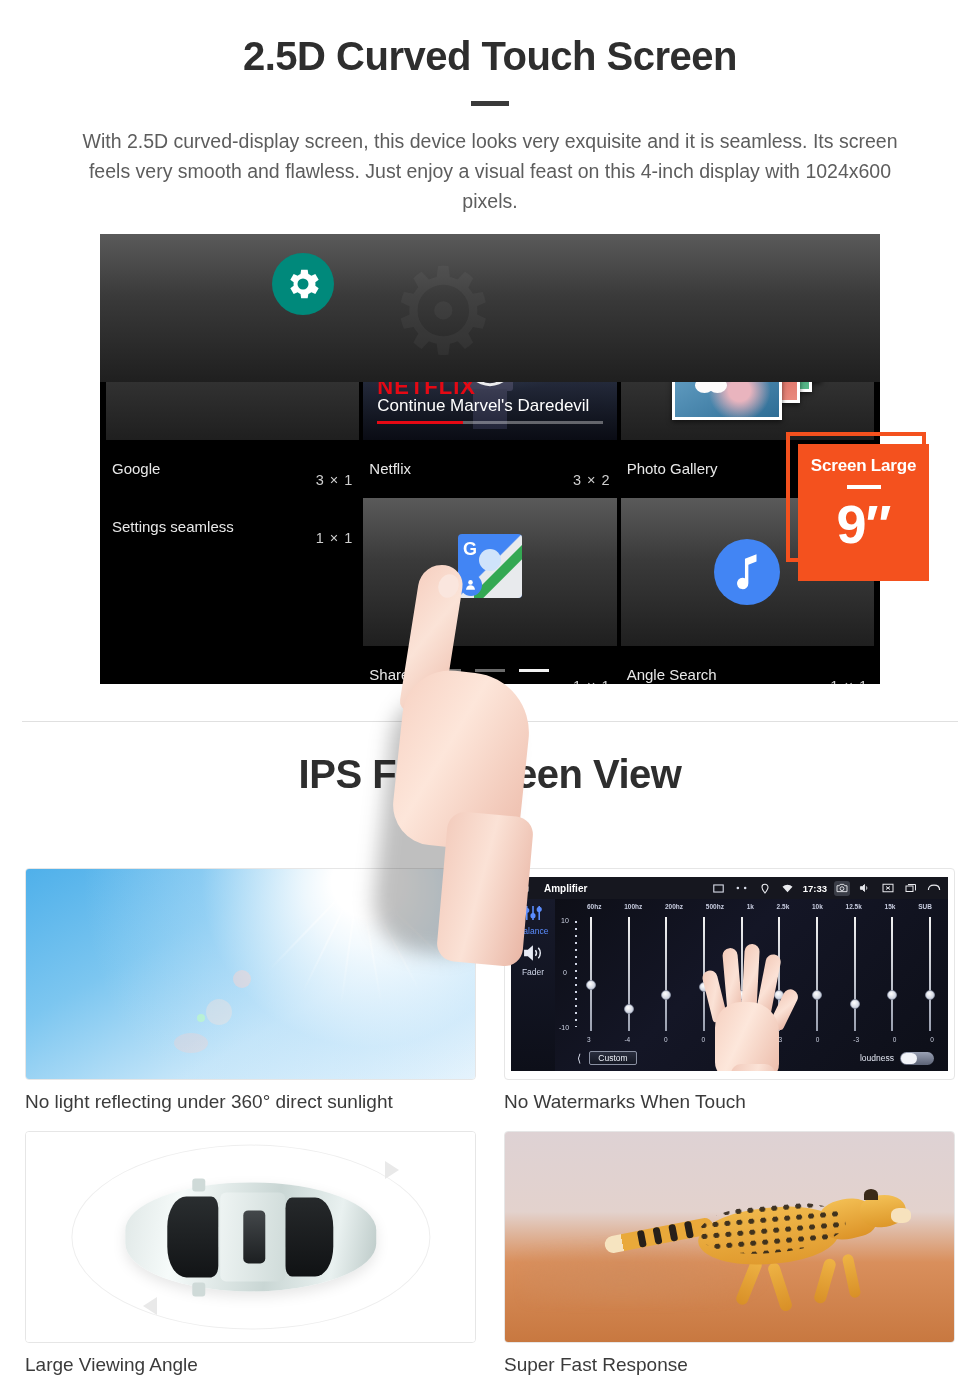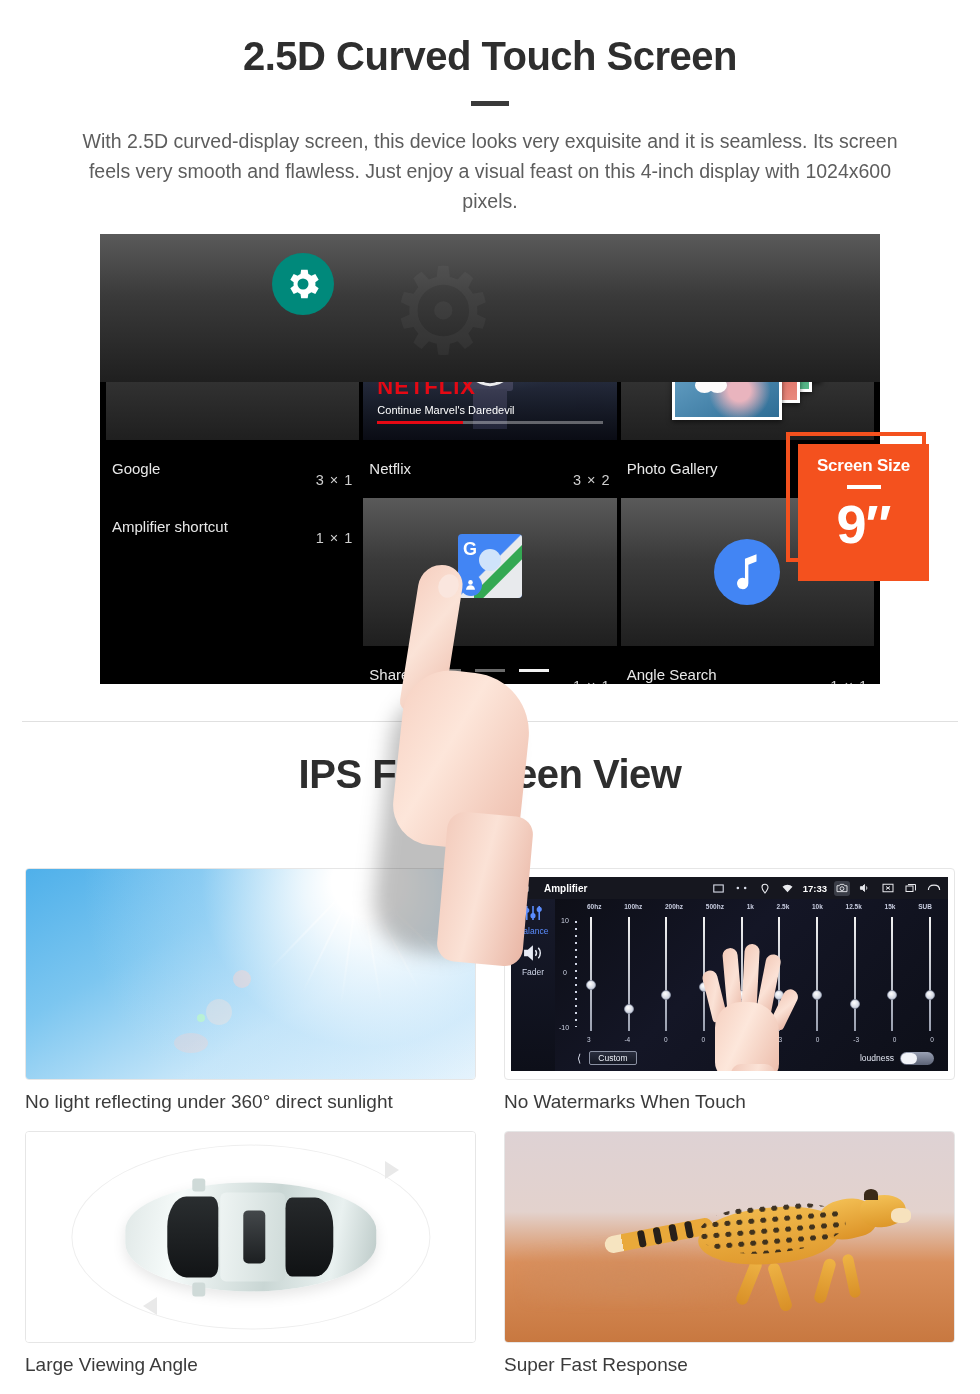--- a/index.html
+++ b/index.html
@@ -104,21 +104,21 @@
     background:#29303f;}
   .nfx-legs{position:absolute; left:50%; top:79px; transform:translateX(-50%); width:34px;height:40px;
     background:linear-gradient(180deg,#3a3c52,#23263a);}
   .nfx-play{position:absolute; left:50%; top:50%; transform:translate(-50%,-58%);
     width:48px;height:48px;border-radius:50%; background:rgba(20,20,20,.55);
     border:3px solid rgba(255,255,255,.92); display:flex;align-items:center;justify-content:center;}
   .nfx-play i{width:0;height:0;border-left:16px solid #fff;border-top:10px solid transparent;
     border-bottom:10px solid transparent; margin-left:5px;}
   .nfx-logo{position:absolute; left:14px; bottom:40px; color:#E50914; font-size:22px;
     font-weight:bold; letter-spacing:1px; font-family:"Liberation Sans",sans-serif;}
-  .nfx-cap{position:absolute; left:14px; bottom:24px; color:#fff; font-size:11px;}
+  .nfx-cap{position:absolute; left:14px; bottom:24px; color:#fff; font-size:17px;}
   .nfx-prog{position:absolute; left:14px; bottom:16px; width:calc(100% - 28px); height:3px;
     background:rgba(255,255,255,.35);}
   .nfx-prog b{display:block;width:38%;height:100%;background:#E50914;}
 
   
   .pg { position:absolute; left:50%; top:50%; transform:translate(-50%,-50%); width:150px; height:108px;}
   .pg-card{position:absolute; border:3px solid #fff; box-shadow:0 2px 5px rgba(0,0,0,.55);}
   .pg1{right:0; top:0; width:96px; height:70px; background:linear-gradient(160deg,#4a7fd6,#9fc0f0);}
   .pg2{right:10px; top:10px; width:96px; height:70px; background:linear-gradient(160deg,#0f6f52,#59b98a);}
   .pg3{right:22px; top:21px; width:96px; height:70px; background:linear-gradient(160deg,#c43b34,#e98b7e);}
@@ -466,21 +466,21 @@
               <div class="wpane setw">
                 <div class="gear-ghost">⚙</div>
                 <div class="gear-circ">
                   <svg width="40" height="40" viewBox="0 0 24 24" fill="#ffffff">
                     <path d="M19.4 13a7.6 7.6 0 0 0 0-2l2-1.6-2-3.4-2.4 1a7.5 7.5 0 0 0-1.8-1l-.4-2.5h-3.9l-.4 2.5a7.5 7.5 0 0 0-1.7 1l-2.4-1-2 3.4 2 1.6a7.6 7.6 0 0 0 0 2l-2 1.6 2 3.4 2.4-1c.5.4 1.1.8 1.7 1l.4 2.5h3.9l.4-2.5c.6-.2 1.2-.6 1.8-1l2.4 1 2-3.4Z"></path>
                     <circle cx="12" cy="12" r="3.3" fill="#00897B"></circle>
                   </svg>
                 </div>
               </div>
               <div class="wlabelrow">
-                <span>Amplifier shortcut</span>
+                <span>Settings seamless</span>
                 <span class="wsize">1 × 1</span>
               </div>
             </div>
 
             <div class="wcell">
               <div class="wpane">
                 <div class="maps">
                   <div class="maps-road"></div>
                   <div class="maps-green"></div>
                   <div class="maps-g">G</div>
@@ -526,21 +526,21 @@
         <div class="h-shadow"></div>
         <div class="h-finger">
             <div class="h-nail"></div>
           </div>
         <div class="h-palm"></div>
         <div class="h-wrist"></div>
       </div>
 
       <div class="badge-frame"></div>
       <div class="badge">
-        <div class="badge-t">Screen Size</div>
+        <div class="badge-t">Screen Large</div>
         <div class="badge-rule"></div>
         <div class="badge-n">9″</div>
       </div>
     </div>
   </div>
 
   <div class="divider"></div>
 
   <div class="sec2">
     <div class="sec-title">IPS Full Screen View</div>

